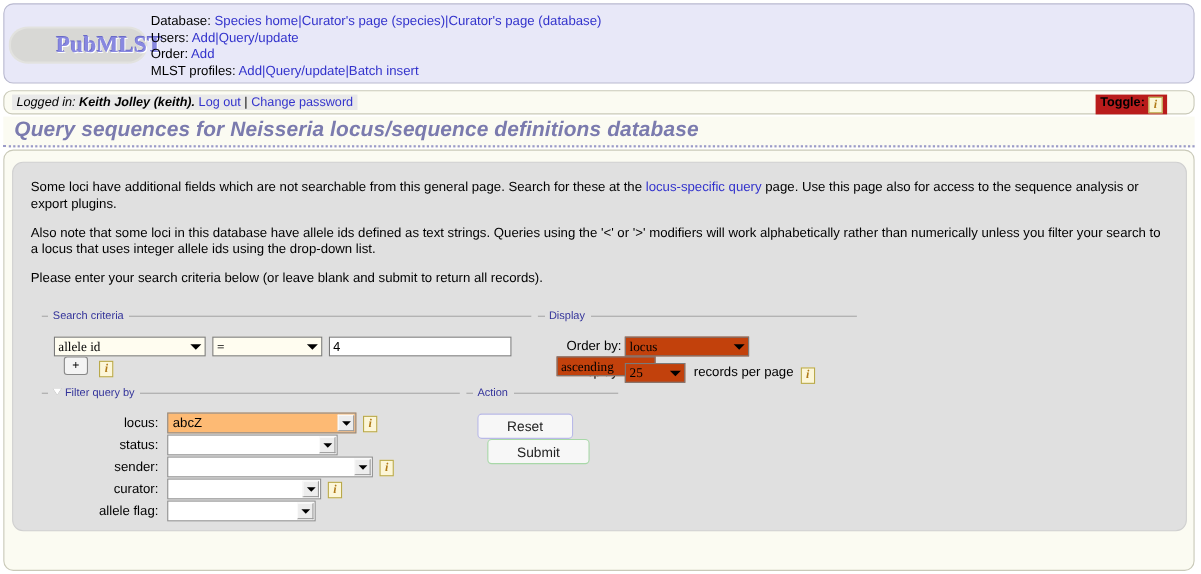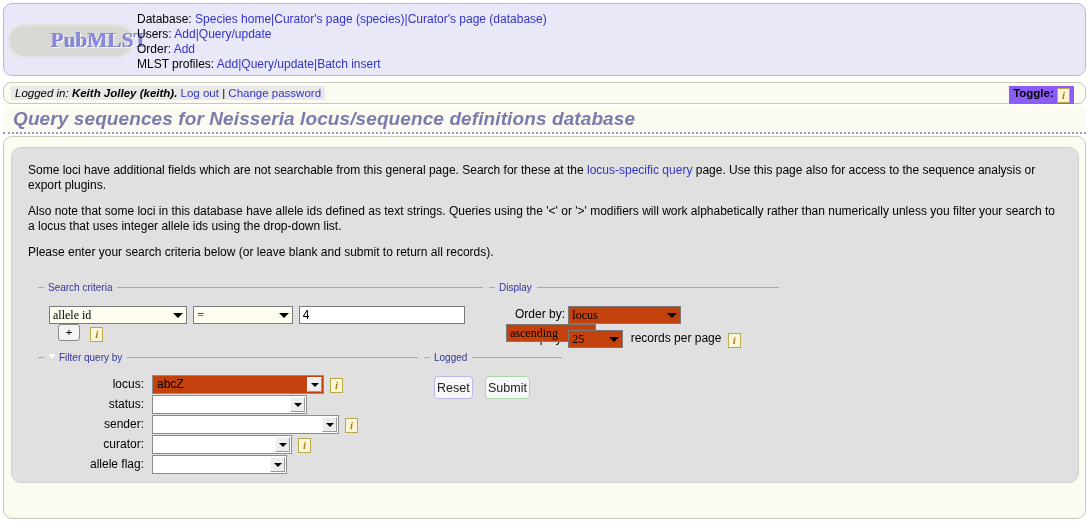--- a/index.html
+++ b/index.html
@@ -73,22 +73,22 @@
     left: 7px; top: 3px;
     background: #e9e9e9;
     padding: 1px 4px 1px 4px;
     font-size: 11.5px;
     white-space: nowrap;
   }
   #auth-inner .li { font-style: italic; }
   #auth-inner .who { font-style: italic; font-weight: bold; }
   #toggle-box {
     position: absolute;
-    right: 11px; top: 3px;
-    background: #8b5cf6;
+    right: 24px; top: 3px;
+    background: #b91c1c;
     padding: 1px 4px;
     font-size: 11.5px;
     font-weight: bold;
     white-space: nowrap;
   }
 
   .info-icon {
     display: inline-block;
     width: 11px; height: 13px;
     background: #fcf6d8;
@@ -227,21 +227,21 @@
   
   .sel3d-wrap {
     position: relative;
     display: inline-block;
     vertical-align: middle;
     height: 19px;
     border: 1px solid #8c8c8c;
     background: #ffffff;
     box-sizing: border-box;
   }
-  .sel3d-wrap.cream { background: #c2410c; }
+  .sel3d-wrap.cream { background: #fdba74; }
   .sel3d-wrap .label {
     position: absolute; left: 4px; top: 1px;
     font-size: 12px; line-height: 15px;
     white-space: nowrap;
   }
   .sel3d-wrap .btn {
     position: absolute; right: 1px; top: 1px;
     width: 15px; height: 15px;
     background: #ededed;
     border: 1px solid #9a9a9a;
@@ -266,21 +266,21 @@
   }
 
   .action-btn {
     font-family: "Liberation Sans", sans-serif;
     font-size: 12.5px;
     height: 23px;
     background: #f7f7f7;
     border-radius: 4px;
     box-sizing: border-box;
     cursor: pointer;
-    padding: 0 2px;
+    padding: 0 26px;
   }
   #reset-button  { border: 1px solid #b9b9e8; color: #222; }
   #submit-button { border: 1px solid #a8d8a8; color: #222; }
 
   .tri-down-small {
     display: inline-block;
     width: 0; height: 0;
     border-left: 4px solid transparent;
     border-right: 4px solid transparent;
     border-top: 6px solid #ffffff;
@@ -433,20 +433,20 @@
         <span class="sel3d-wrap" style="position: absolute; left: 114px; top: 92px; width: 135px;">
           <span class="label"></span>
           <span class="btn">
             <i></i>
           </span>
         </span>
       </div>
   </fieldset>
 
   <fieldset id="fs-action">
-    <legend>Logged</legend>
+    <legend>Action</legend>
     <div style="position:absolute; left:10px; top:13px;">
       <button class="action-btn" id="reset-button">Reset</button>
       <button class="action-btn" id="submit-button" style="margin-left:9px;">Submit</button>
     </div>
   </fieldset>
 
 </div>
 
 </body></html>

